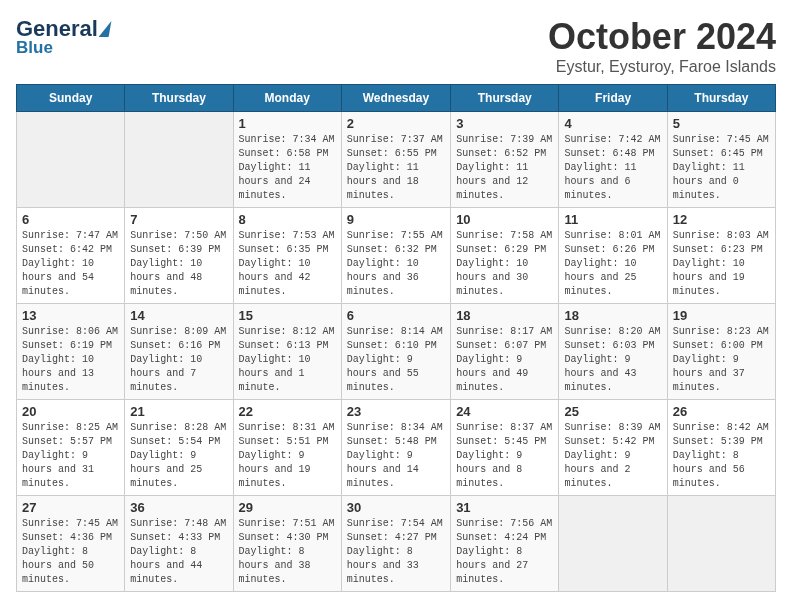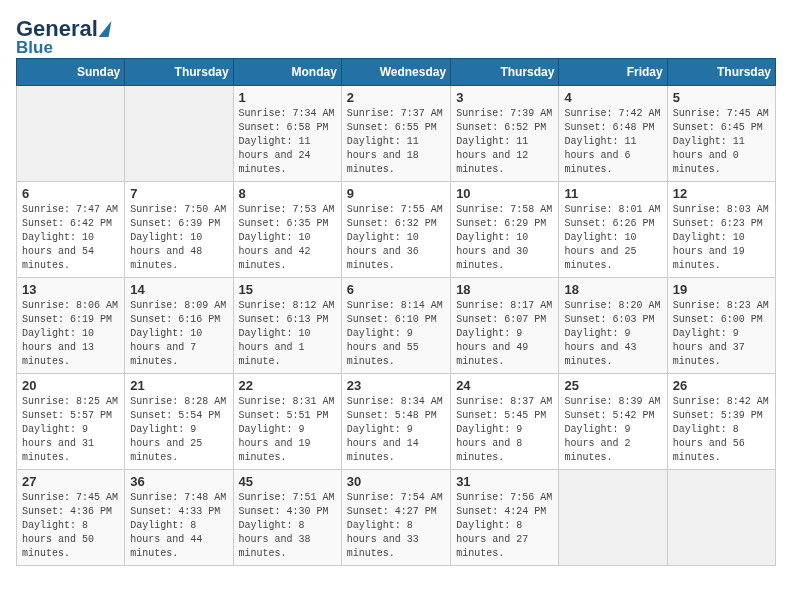--- a/index.html
+++ b/index.html
@@ -7,21 +7,21 @@
       font-family: Arial, sans-serif;
       background: #fff;
       width: 792px;
       min-height: 612px;
       padding: 16px;
     }
     .header {
       display: flex;
       justify-content: space-between;
       align-items: flex-start;
-      margin-bottom: 0;
+      margin-bottom: 8px;
     }
     .logo {
       display: flex;
       flex-direction: column;
       align-items: flex-start;
     }
     .logo-line {
       display: flex;
       align-items: center;
     }
@@ -39,21 +39,21 @@
     }
     table {
       width: 100%;
       border-collapse: collapse;
       font-size: 11px;
     }
     thead tr th {
       background-color: #2471a3;
       color: #fff;
       padding: 6px 4px;
-      text-align: right;
+      text-align: center;
       font-size: 12px;
       font-weight: bold;
       border: 1px solid #1a5276;
     }
     tbody tr td {
       border: 1px solid #ccc;
       vertical-align: top;
       padding: 4px 5px;
       width: 113px;
       min-height: 80px;
@@ -82,20 +82,24 @@
 </head>
 <body>
 
 <div class="header">
   <div class="logo">
     <div class="logo-line">
       <span style="font-size:22px;font-weight:bold;color:#1a3a5c;">General</span>
       <span style="display:inline-block;width:0;height:0;border-left:10px solid transparent;border-bottom:16px solid #2471a3;margin-left:2px;transform:skewX(-10deg);"></span>
     </div>
     <span style="font-size:17px;font-weight:bold;color:#2471a3;margin-top:-4px;">Blue</span>
+  </div>
+  <div class="title-section">
+    <div class="month-title">October 2024</div>
+    <div class="location">Eystur, Eysturoy, Faroe Islands</div>
   </div>
 </div>
 
 <table>
   <thead>
     <tr>
     <th>Sunday</th>
         <th>Thursday</th>
         <th>Monday</th>
         <th>Wednesday</th>
@@ -222,21 +226,21 @@
       <tr>
         <td>
           <span class="day-number">27</span>
           <div class="day-info">Sunrise: 7:45 AM<br>Sunset: 4:36 PM<br>Daylight: 8 hours and 50 minutes.</div>
         </td>
         <td>
           <span class="day-number">36</span>
           <div class="day-info">Sunrise: 7:48 AM<br>Sunset: 4:33 PM<br>Daylight: 8 hours and 44 minutes.</div>
         </td>
         <td>
-          <span class="day-number">45</span>
+          <span class="day-number">29</span>
           <div class="day-info">Sunrise: 7:51 AM<br>Sunset: 4:30 PM<br>Daylight: 8 hours and 38 minutes.</div>
         </td>
         <td>
           <span class="day-number">30</span>
           <div class="day-info">Sunrise: 7:54 AM<br>Sunset: 4:27 PM<br>Daylight: 8 hours and 33 minutes.</div>
         </td>
         <td>
           <span class="day-number">31</span>
           <div class="day-info">Sunrise: 7:56 AM<br>Sunset: 4:24 PM<br>Daylight: 8 hours and 27 minutes.</div>
         </td>

